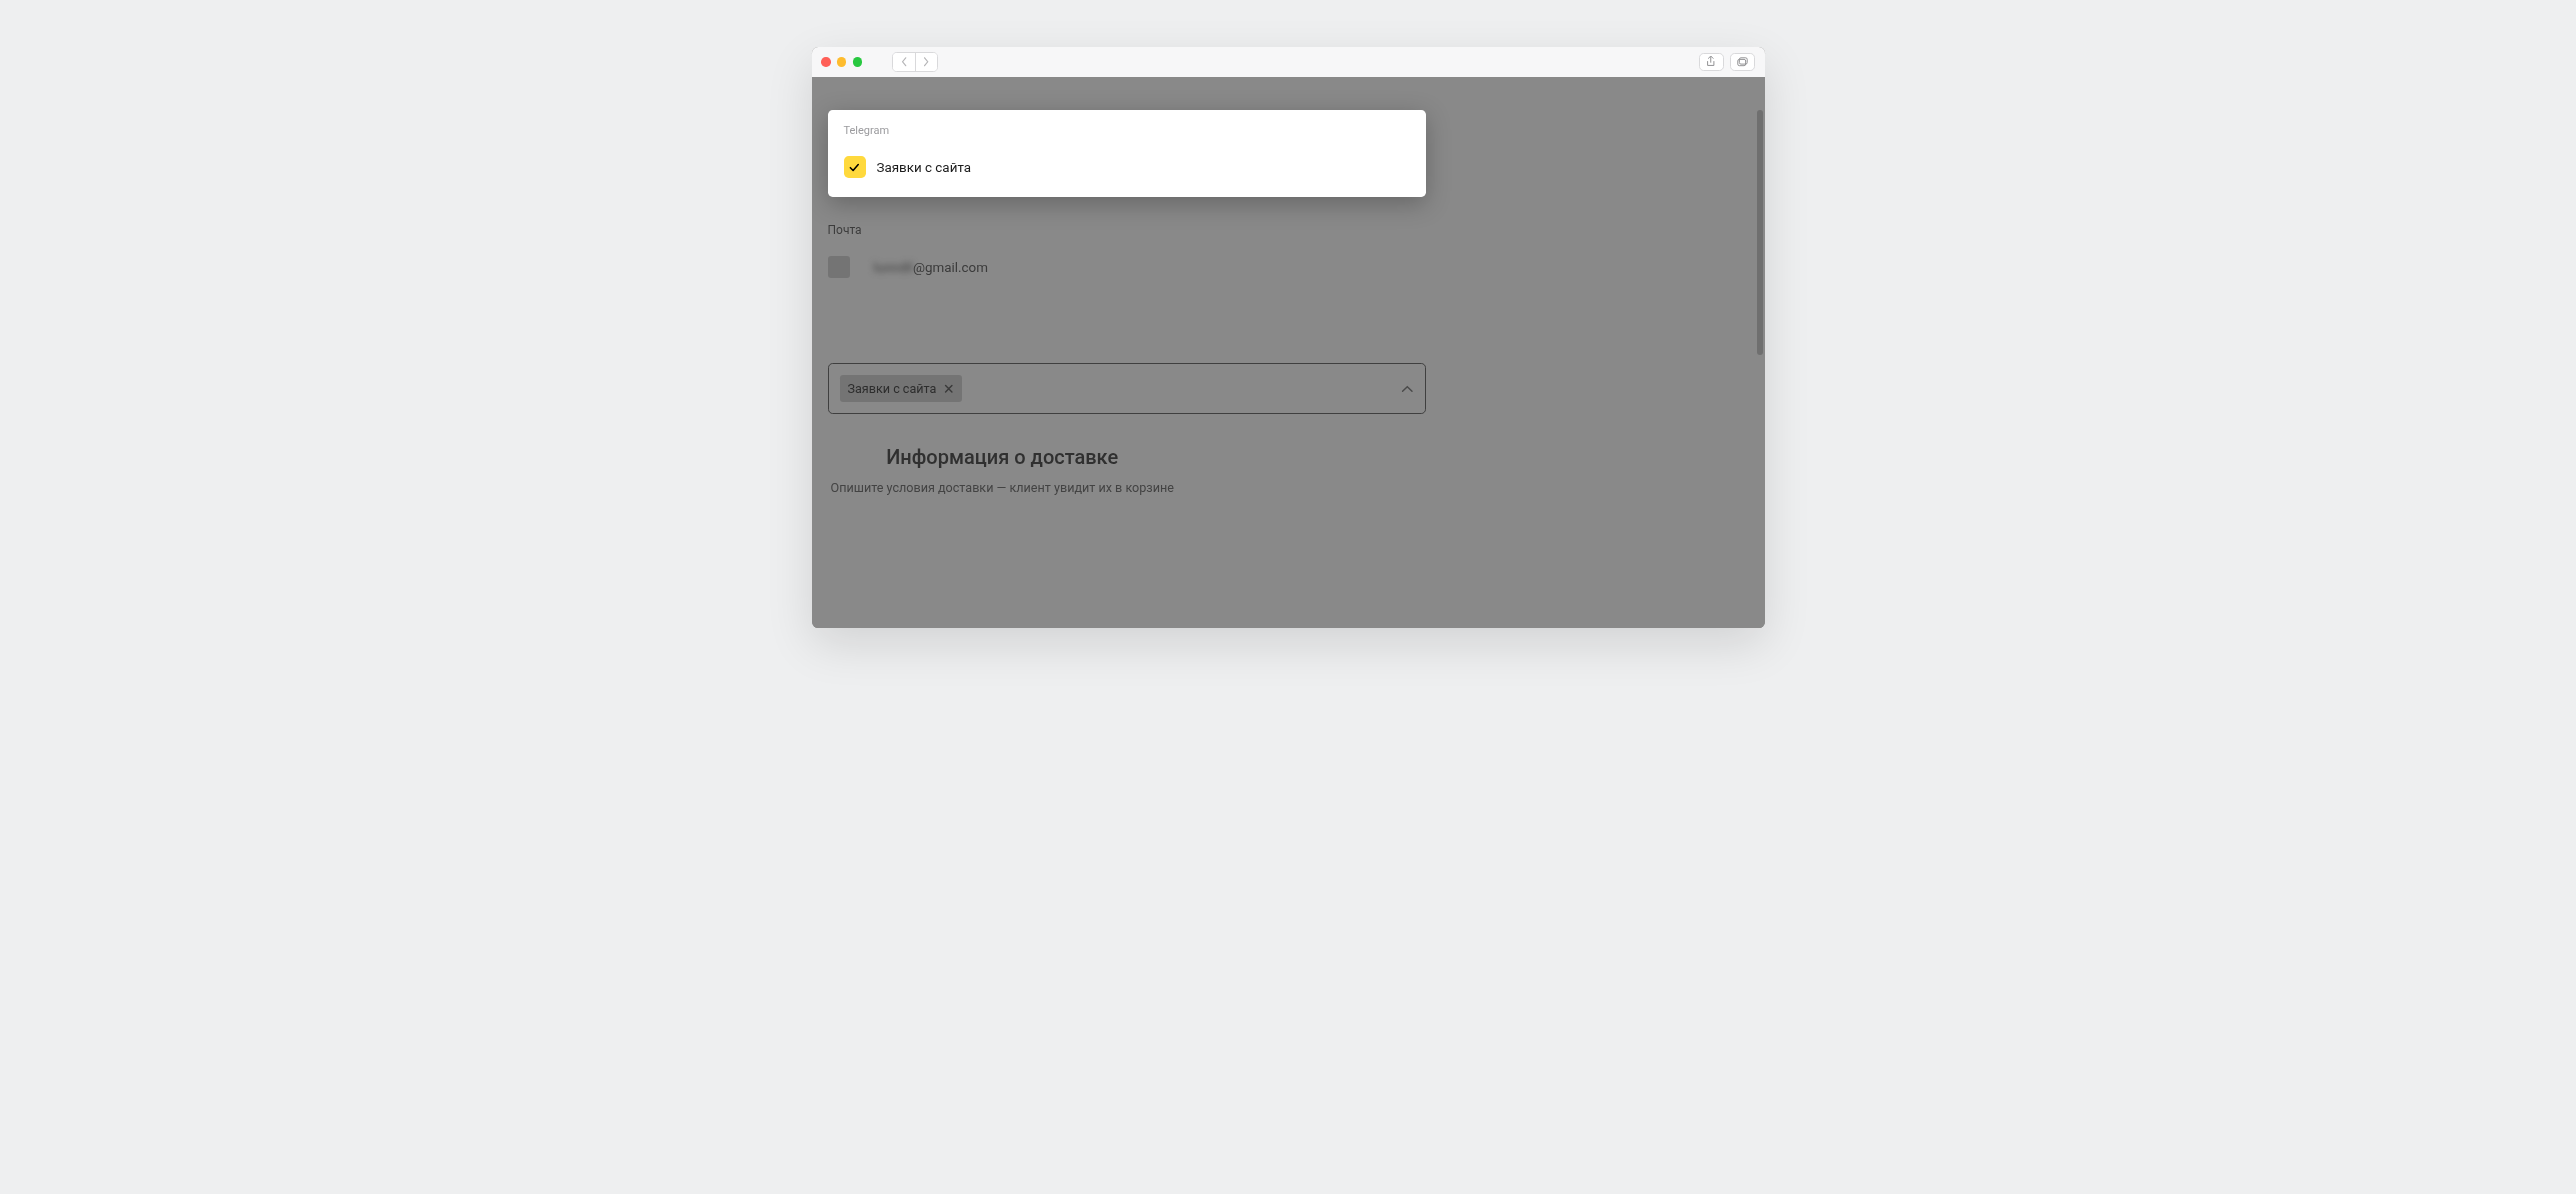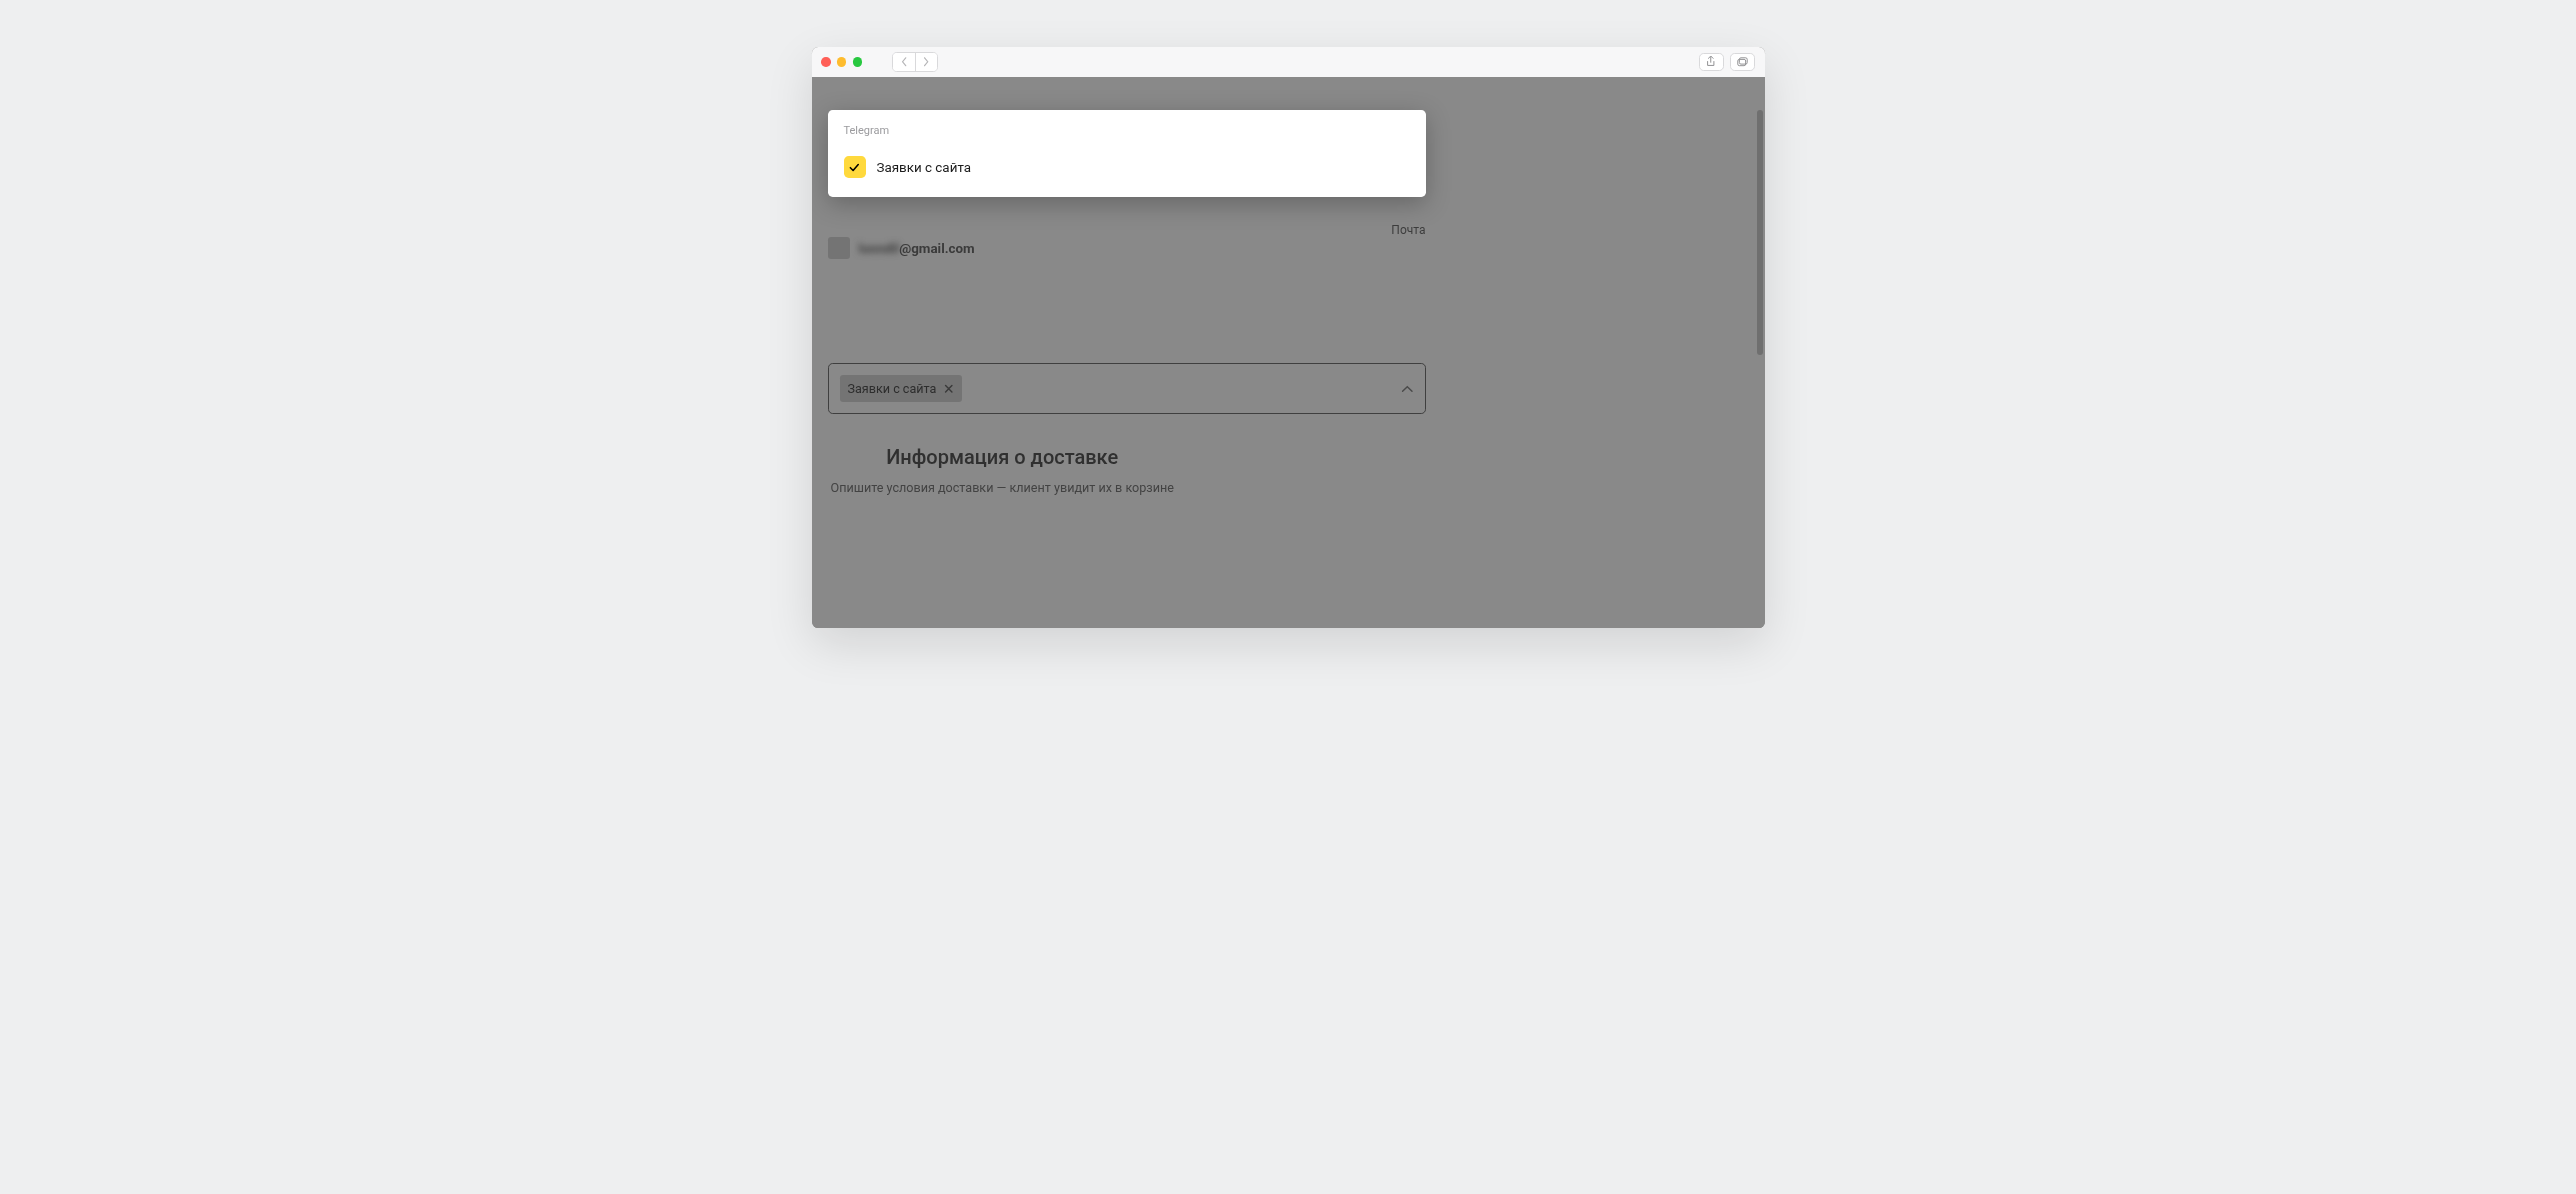--- a/index.html
+++ b/index.html
@@ -130,27 +130,26 @@
     }
     .bg-section {
       position: absolute;
       left: 16px;
       top: 146px;
       width: 598px;
     }
     .bg-label {
       color: #3d3d3d;
       font-size: 12px;
-      text-align: right;
+      margin-bottom: 19px;
     }
     .bg-row {
       display: flex;
       align-items: center;
-      gap: 9px;
-      font-weight: bold;
+      gap: 24px;
     }
     .bg-chk {
       width: 22px;
       height: 22px;
       border-radius: 3.2px;
       background: #747474;
     }
     .bg-email {
       font-size: 13.4px;
       color: #3b3b3b;

